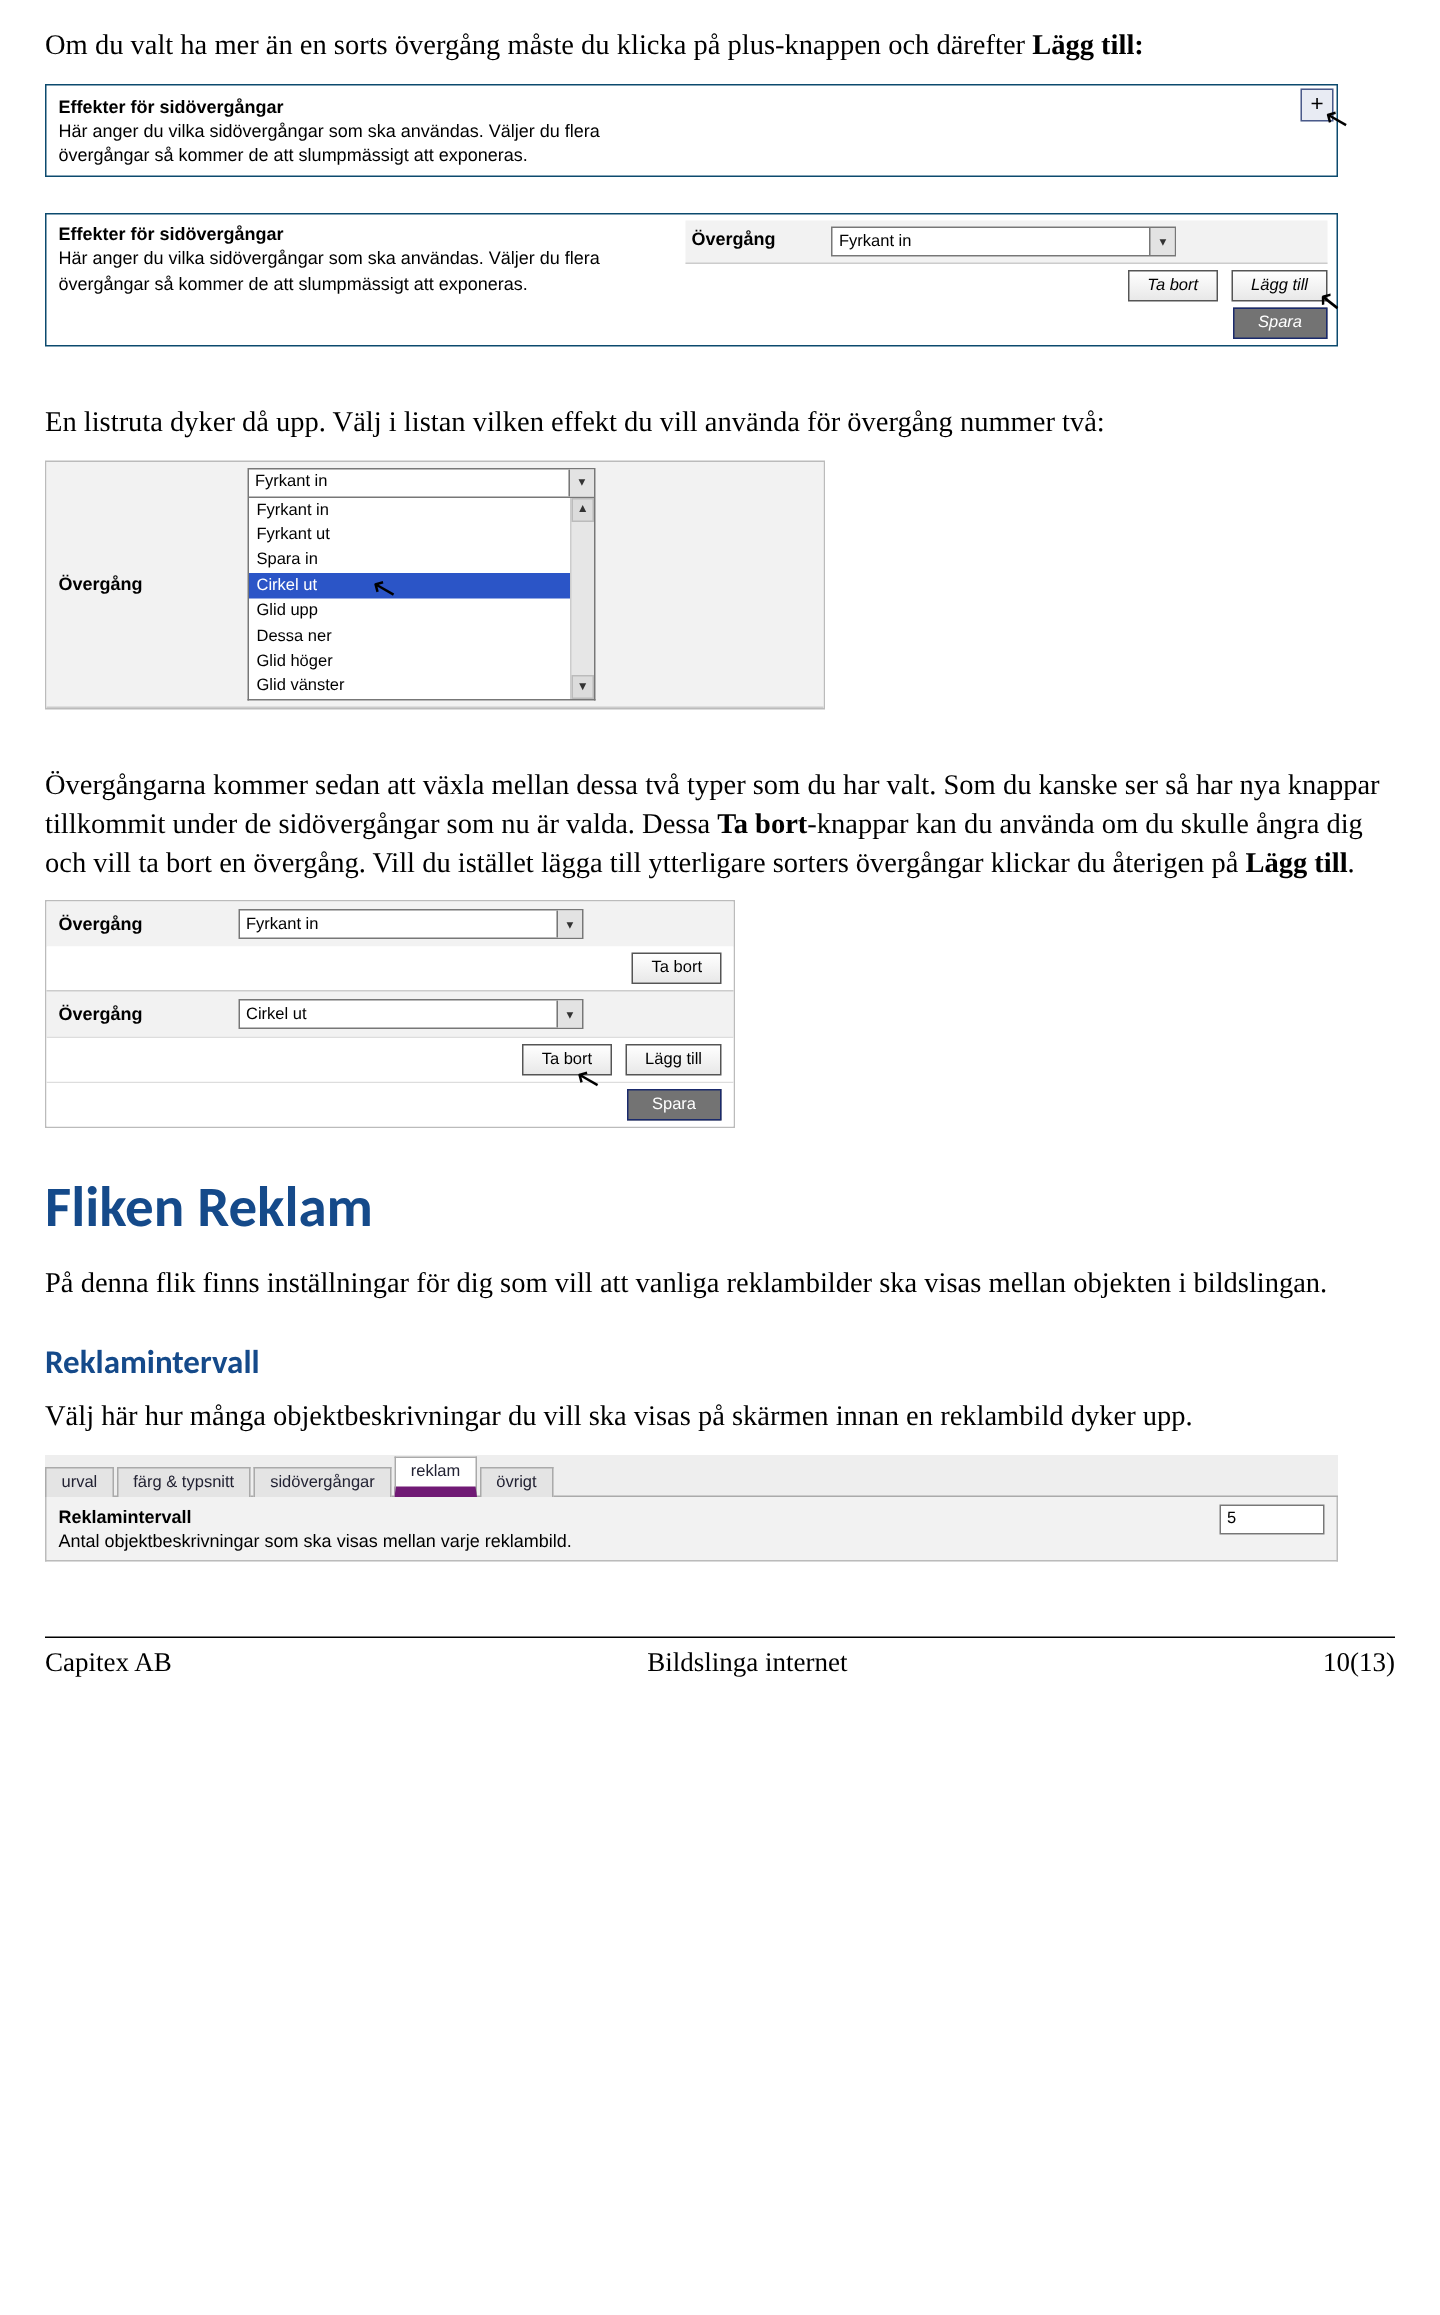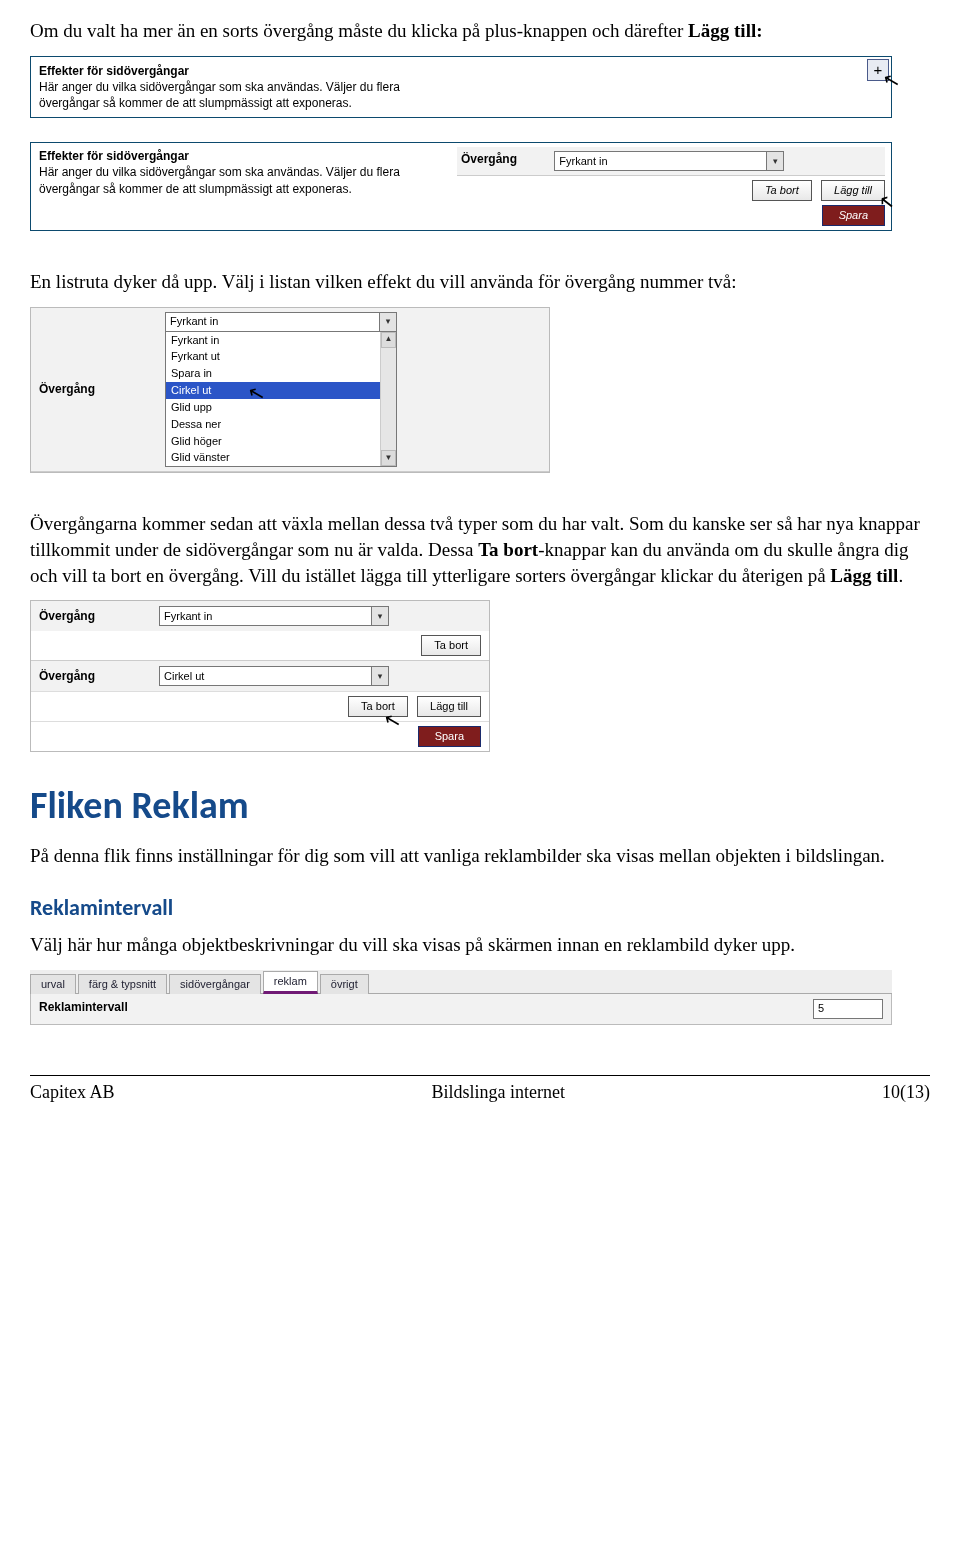--- a/index.html
+++ b/index.html
@@ -76,21 +76,21 @@
     background: linear-gradient(#fff,#e8e8e8);
     font-family: Verdana, Arial, sans-serif;
     font-size: 11px;
     padding: 2px 12px;
     margin-left: 6px;
     cursor: pointer;
     position: relative;
   }
   .btn-primary {
     border: 1px solid #1a2a6c;
-    background: #7f1d1d;
+    background: #737373;
     color: #fff;
     padding: 2px 16px;
   }
   .strip-list {
     border: 1px solid #777;
     border-top: none;
     background: #fff;
     width: 232px;
     font-family: Verdana, Arial, sans-serif;
     font-size: 11px;
@@ -152,21 +152,21 @@
     background: #e4e4e4;
     margin-right: 2px;
     color: #223;
     cursor: pointer;
     position: relative;
     top:1px;
   }
   .tab.active {
     background: #fff;
     font-weight: normal;
-    border-bottom: 3px solid #701a75;
+    border-bottom: 7px solid #701a75;
   }
   .settings-row {
     width:862px;
     border:1px solid #bbb;
     border-top:none;
     display:flex;
     background:#f2f2f2;
     padding:5px 8px;
     align-items:flex-start;
   }
@@ -320,20 +320,21 @@
 <div class="tabbar ui-font">
   <div class="tab">urval</div>
   <div class="tab">färg &amp; typsnitt</div>
   <div class="tab">sidövergångar</div>
   <div class="tab active">reklam</div>
   <div class="tab">övrigt</div>
 </div>
 <div class="settings-row ui-font">
   <div class="left">
     <div class="bold12">Reklamintervall</div>
+    <div style="max-width:380px;">Antal objektbeskrivningar som ska visas mellan varje reklambild.</div>
   </div>
   <div class="right">
     <span class="numinput">
       <span>5</span>
     </span>
   </div>
 </div>
 
 <div class="footer">
   <span>Capitex AB</span>

